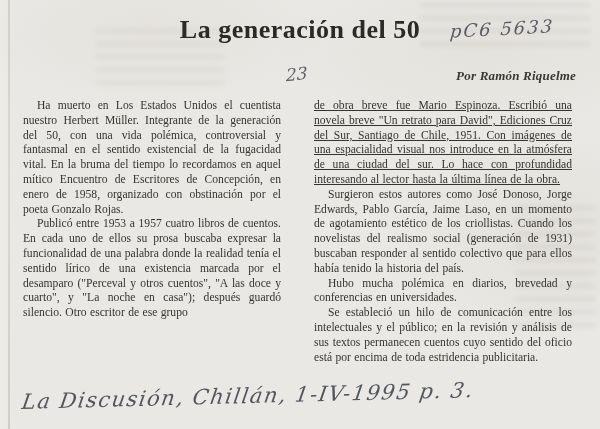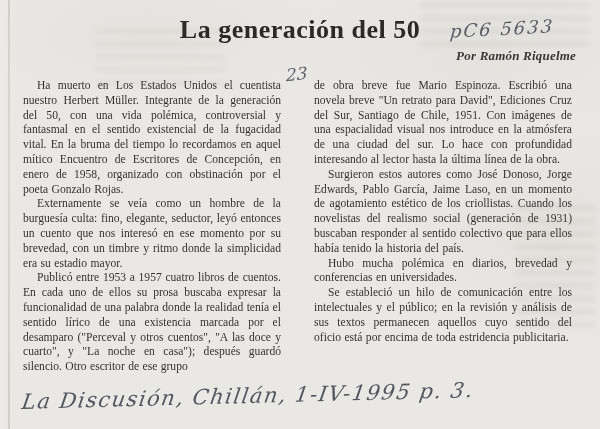--- a/index.html
+++ b/index.html
@@ -29,39 +29,39 @@
   .ghost.g2{left:515px;top:205px;width:80px;height:130px;}
   .ghost.g3{left:95px;top:28px;width:130px;height:60px;opacity:.04;}
   .title{
     margin:12px 50px 0 50px;
     text-align:center;
     font-size:26px;line-height:36px;
     font-weight:bold;color:#2b2a27;
     letter-spacing:.5px;
   }
   .byline{
-    margin:0 24px 0 0;
+    margin:20px 24px 0 0;
     text-align:right;
     font-size:13px;font-weight:bold;font-style:italic;
     color:#3a3834;letter-spacing:.2px;
   }
   .columns{
     display:flex;gap:33px;
     padding:15px 28px 0 23px;
   }
   .col{flex:1;min-width:0;}
   .col p{
     margin:0;
     font-size:11.6px;line-height:14.8px;
     text-align:justify;
     color:#35332f;
     text-indent:14px;
     word-spacing:.5px;
   }
-  .col p.cont{text-indent:0;}
+  .col p.cont{text-indent:0;text-decoration:underline;}
   .hw{
     position:absolute;
     font-family:"DejaVu Serif",serif;
     font-style:italic;
     color:#464a54;
     white-space:nowrap;
     pointer-events:none;
   }
   .hw.code{
     left:450px;top:18px;
@@ -96,26 +96,25 @@
 
   <div class="hw code">pC6 5633</div>
 
   <div class="byline">Por Ramón Riquelme</div>
 
   <div class="hw note23">23</div>
 
   <div class="columns">
     <div class="col">
       <p>Ha muerto en Los Estados Unidos el cuentista nuestro Herbert Müller. Integrante de la generación del 50, con una vida polémica, controversial y fantasmal en el sentido existencial de la fugacidad vital. En la bruma del tiempo lo recordamos en aquel mítico Encuentro de Escritores de Concepción, en enero de 1958, organizado con obstinación por el poeta Gonzalo Rojas.</p>
-      <p>Externamente se veía como un hombre de la burguesía culta: fino, elegante, seductor, leyó entonces un cuento que nos interesó en ese momento por su brevedad, con un timbre y ritmo donde la simplicidad era su estadio mayor.</p>
       <p>Publicó entre 1953 a 1957 cuatro libros de cuentos. En cada uno de ellos su prosa buscaba expresar la funcionalidad de una palabra donde la realidad tenía el sentido lírico de una existencia marcada por el desamparo ("Perceval y otros cuentos", "A las doce y cuarto", y "La noche en casa"); después guardó silencio. Otro escritor de ese grupo</p>
     </div>
     <div class="col">
       <p class="cont">de obra breve fue Mario Espinoza. Escribió una novela breve "Un retrato para David", Ediciones Cruz del Sur, Santiago de Chile, 1951. Con imágenes de una espacialidad visual nos introduce en la atmósfera de una ciudad del sur. Lo hace con profundidad interesando al lector hasta la última línea de la obra.</p>
       <p>Surgieron estos autores como José Donoso, Jorge Edwards, Pablo García, Jaime Laso, en un momento de agotamiento estético de los criollistas. Cuando los novelistas del realismo social (generación de 1931) buscaban responder al sentido colectivo que para ellos había tenido la historia del país.</p>
       <p>Hubo mucha polémica en diarios, brevedad y conferencias en universidades.</p>
-      <p>Se estableció un hilo de comunicación entre los intelectuales y el público; en la revisión y análisis de sus textos permanecen aquellos cuyo sentido del oficio está por encima de toda estridencia publicitaria.</p>
+      <p>Se estableció un hilo de comunicación entre los intelectuales y el público; en la revisión y análisis de sus textos permanecen cuentos cuyo sentido del oficio está por encima de toda estridencia publicitaria.</p>
     </div>
   </div>
 
   <div class="hw source">La Discusión, Chillán, 1-IV-1995 p. 3.</div>
 
 </div>
 
 </body></html>

